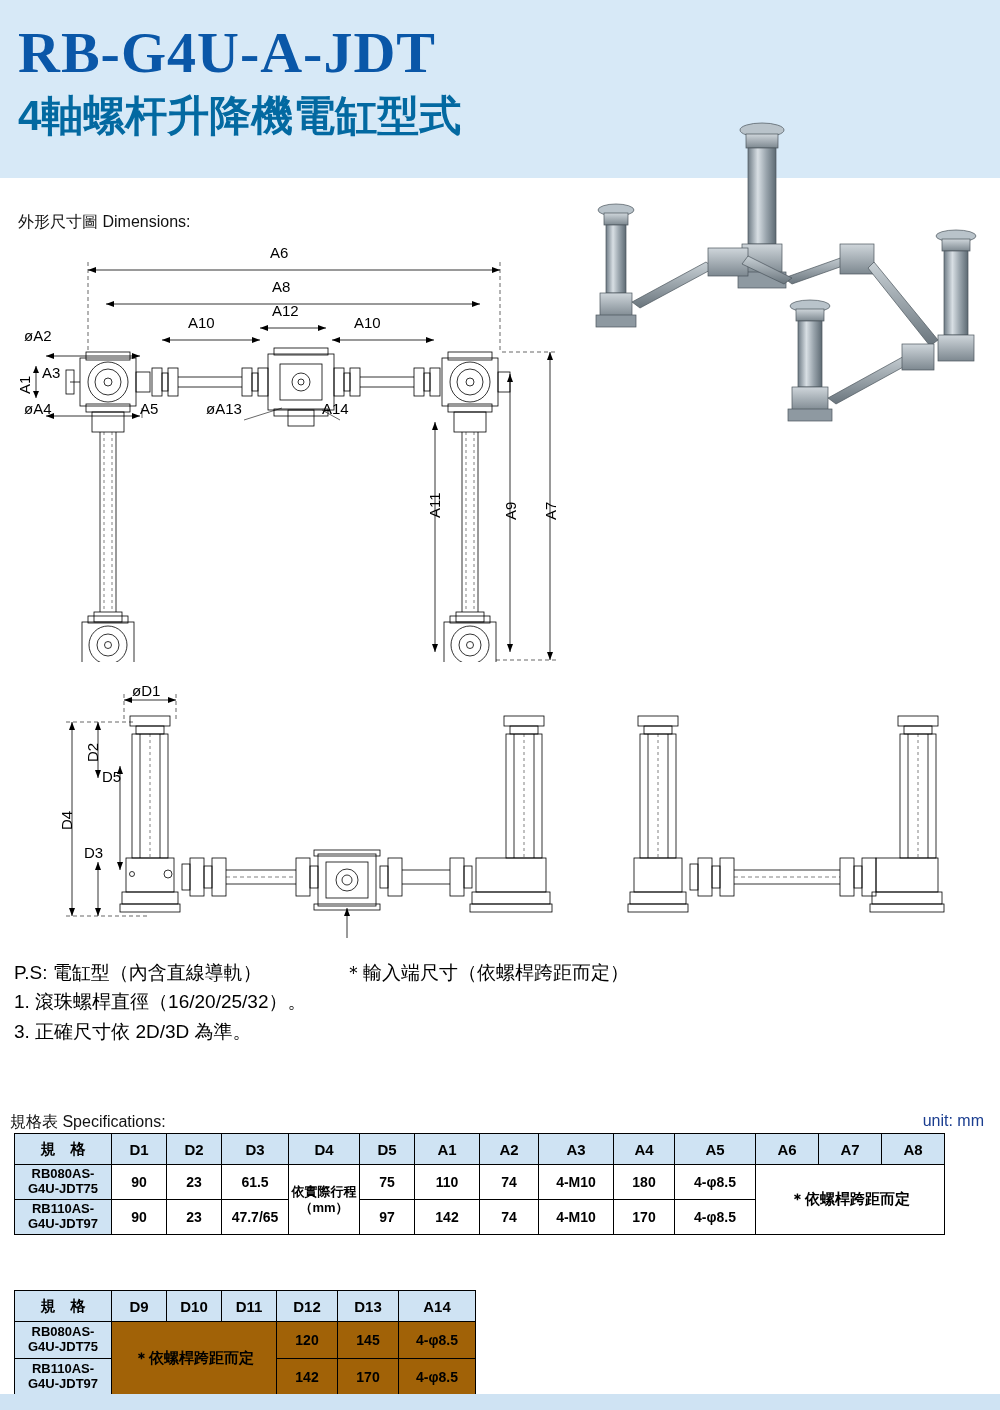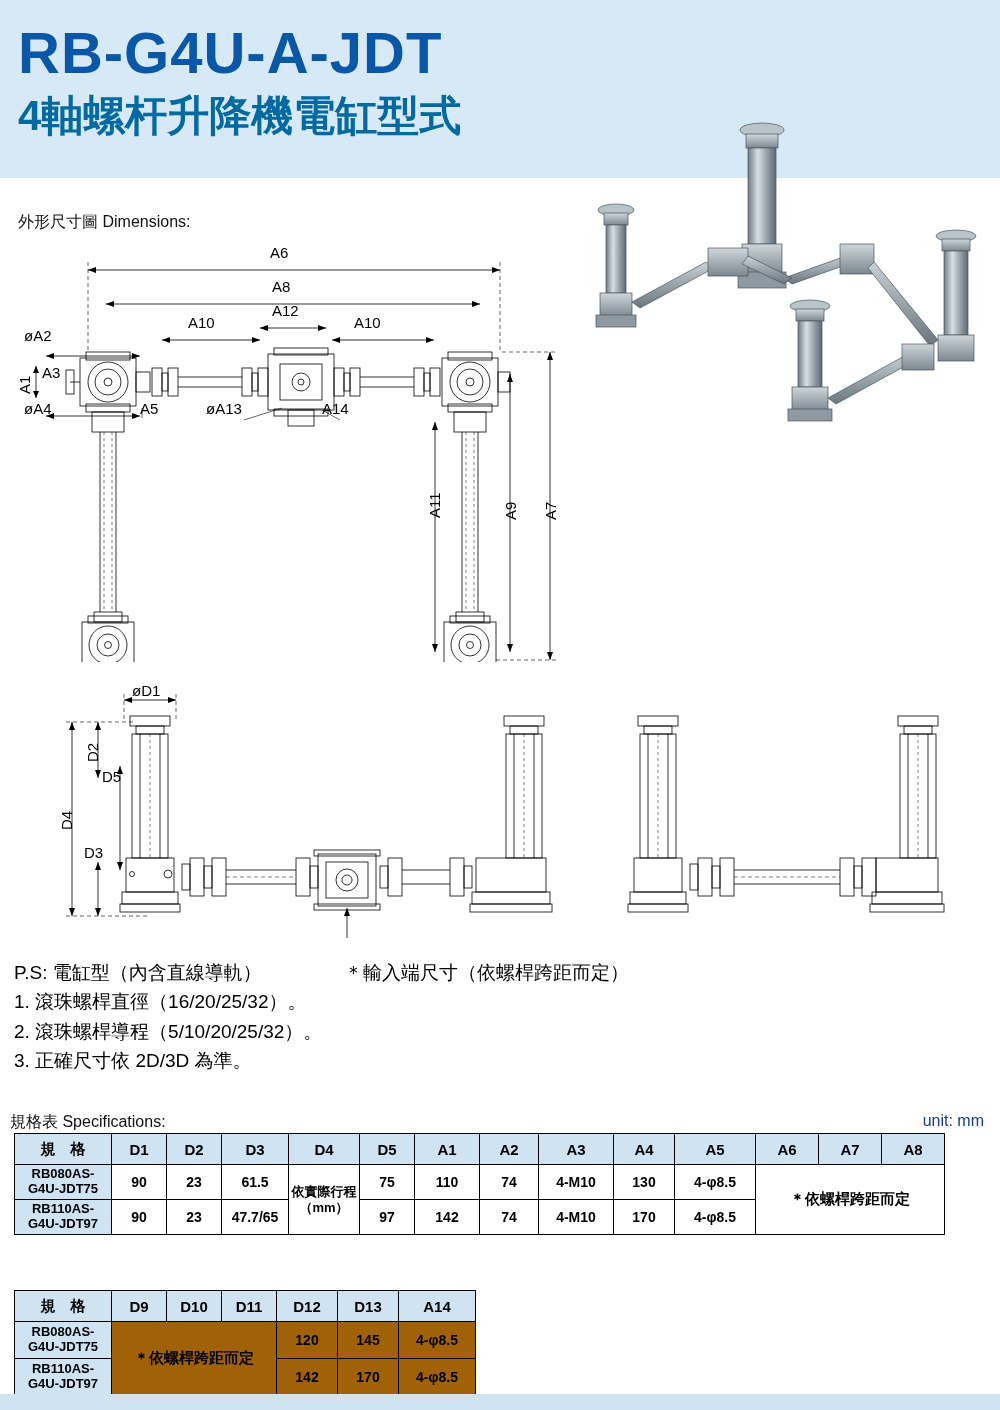--- a/index.html
+++ b/index.html
@@ -14,21 +14,21 @@
 
   
   .header{
     position:absolute;left:0;top:0;width:1000px;height:178px;
     background:#d7e9f7;
   }
   .header .title{
     position:absolute;left:18px;top:24px;
     font-size:58px;font-weight:bold;color:#0a57a8;
     letter-spacing:1px;line-height:1;
-    font-family:Liberation Sans, sans-serif;
+    font-family:Liberation Serif, serif;
   }
   .header .subtitle{
     position:absolute;left:18px;top:95px;
     font-size:42px;font-weight:bold;color:#0369a1;
     line-height:1;
   }
 
   
   .sec-label{
     position:absolute;font-size:16px;color:#111;
@@ -423,21 +423,20 @@
     <div class="dimtext vert" style="left:58px;top:112px;height:32px;">D4</div>
     <div class="dimtext" style="left:84px;top:158px;">D3</div>
   </div>
 
   <div class="notes">
     <div class="note-line ps-row">
       <span>P.S: 電缸型（內含直線導軌）</span>
       <span class="ps-star">＊輸入端尺寸（依螺桿跨距而定）</span>
     </div>
     <div class="note-line">1. 滾珠螺桿直徑（16/20/25/32）。</div>
-    <div class="note-line">2. 滾珠螺桿導程（5/10/20/25/32）。</div>
     <div class="note-line">3. 正確尺寸依 2D/3D 為準。</div>
   </div>
 
   <div class="sec-label" id="spec-label">規格表 Specifications:</div>
   <div class="sec-label" id="unit-label">unit: mm</div>
 
   <table class="spec-table">
     <thead>
       <tr>
         <td class="rowname">規　格</td>
@@ -465,21 +464,21 @@
         <td>90</td>
         <td>23</td>
         <td>61.5</td>
         <td rowspan="2" class="stroke-cell">
           <div>依實際行程（mm）</div>
         </td>
         <td>75</td>
         <td>110</td>
         <td>74</td>
         <td>4-M10</td>
-        <td>130</td>
+        <td>180</td>
         <td>4-φ8.5</td>
         <td rowspan="2" colspan="3" class="note-cell">＊依螺桿跨距而定</td>
       </tr>
       <tr>
         <td class="rowname">
           <div>RB110AS-</div>
           <div>G4U-JDT97</div>
         </td>
         <td>90</td>
         <td>23</td>

